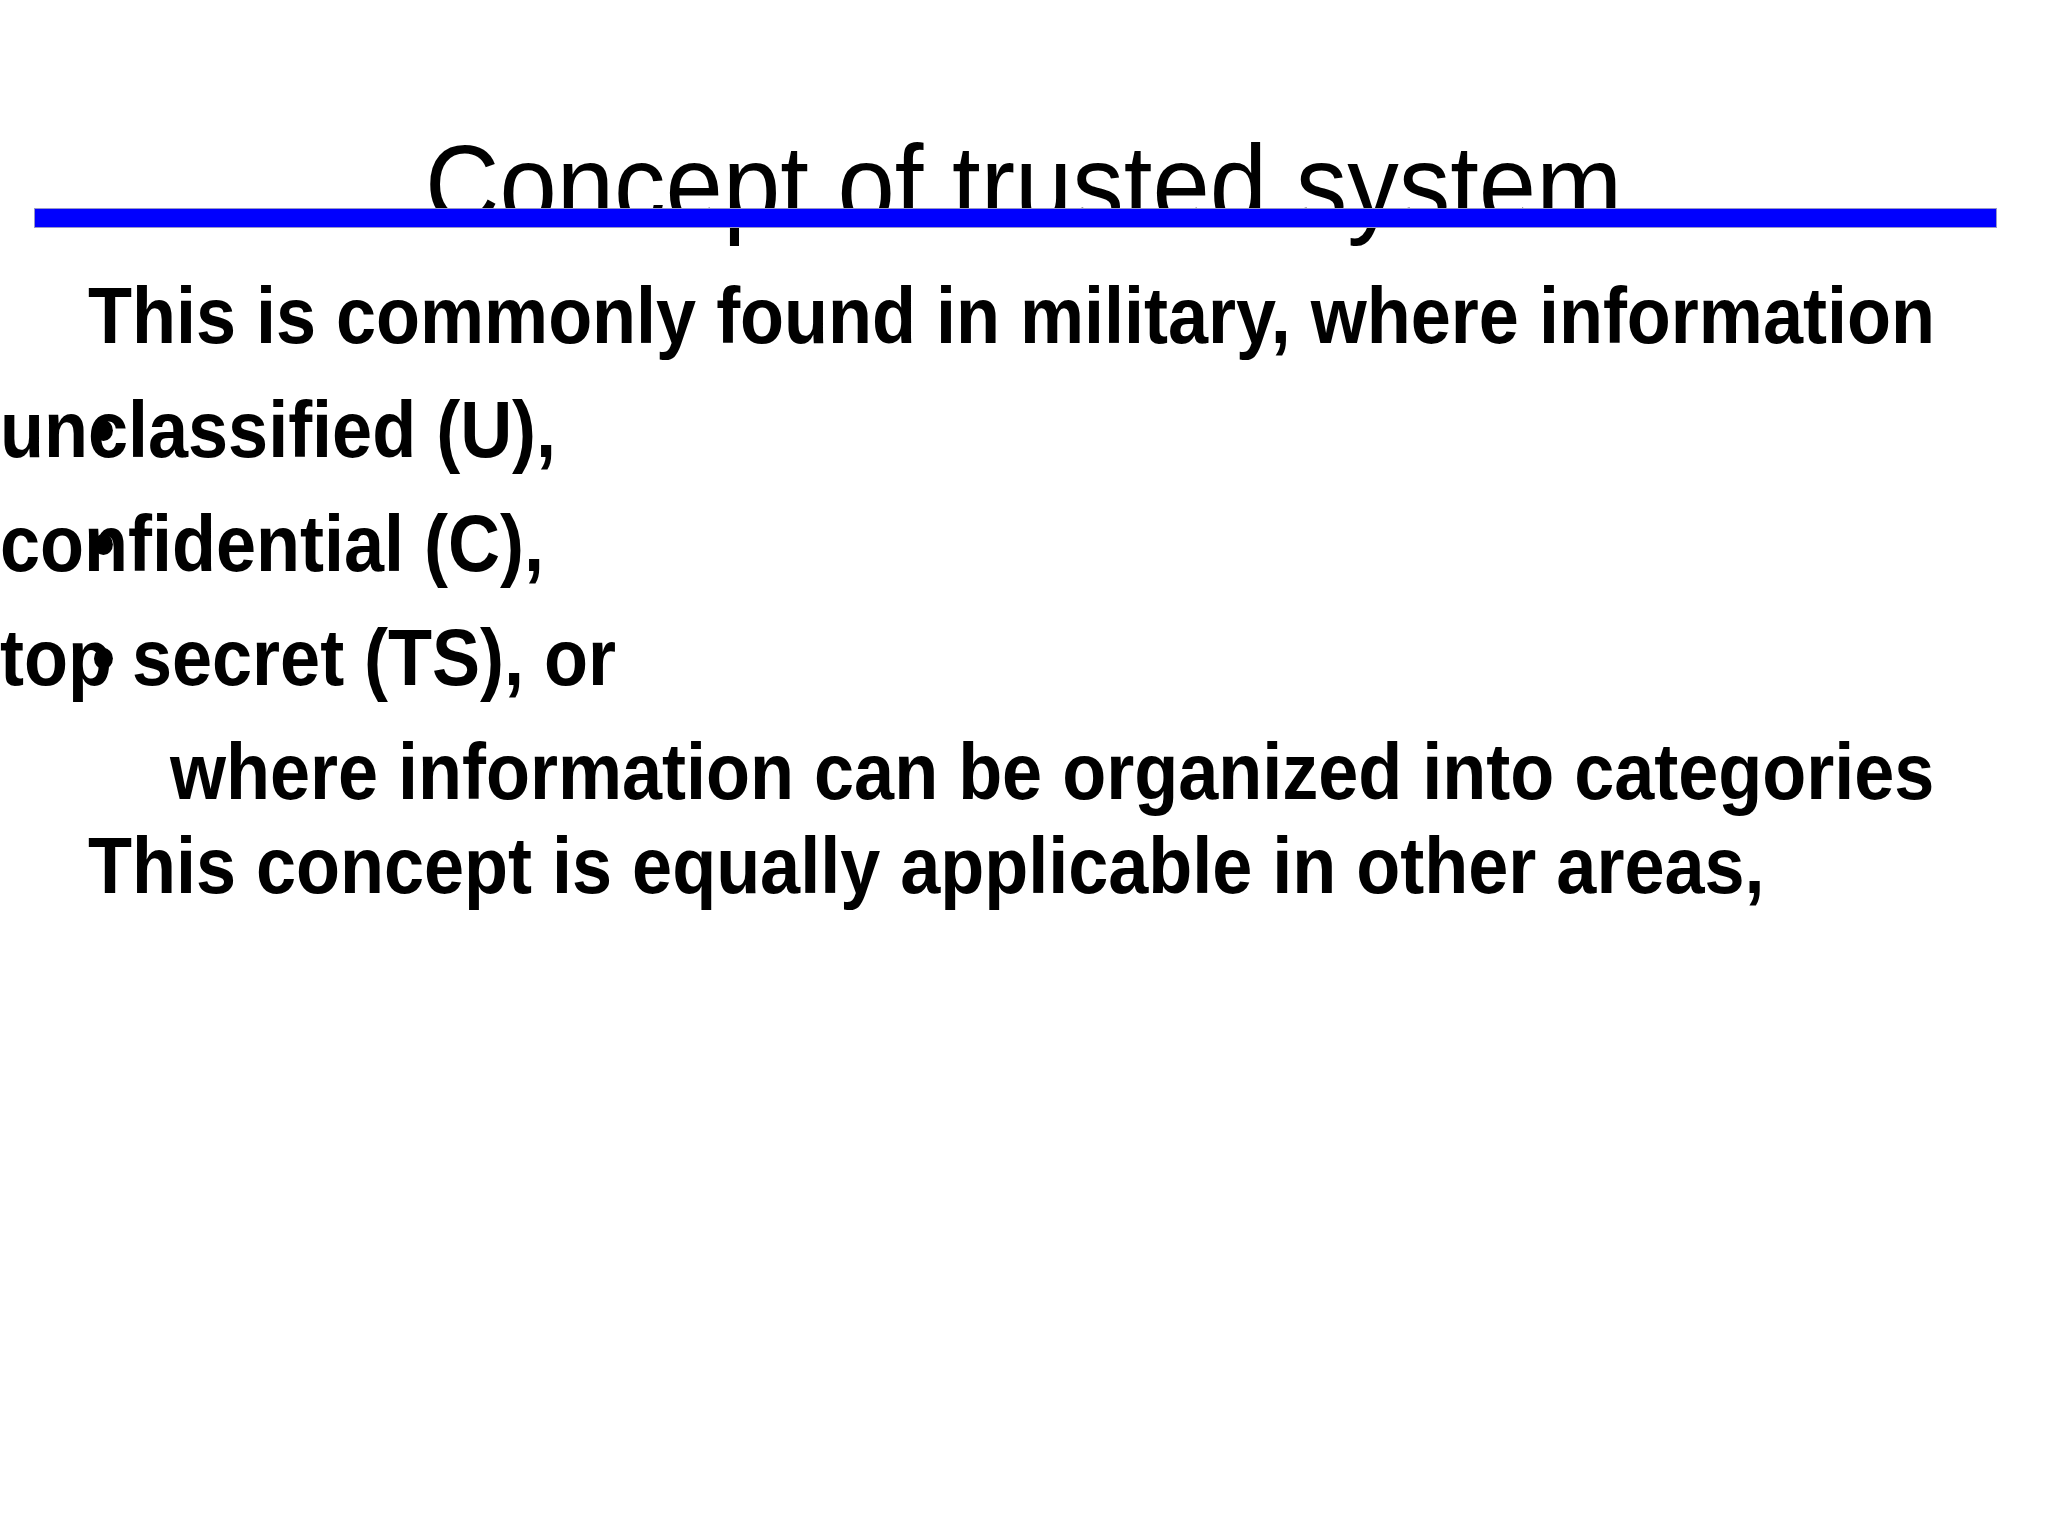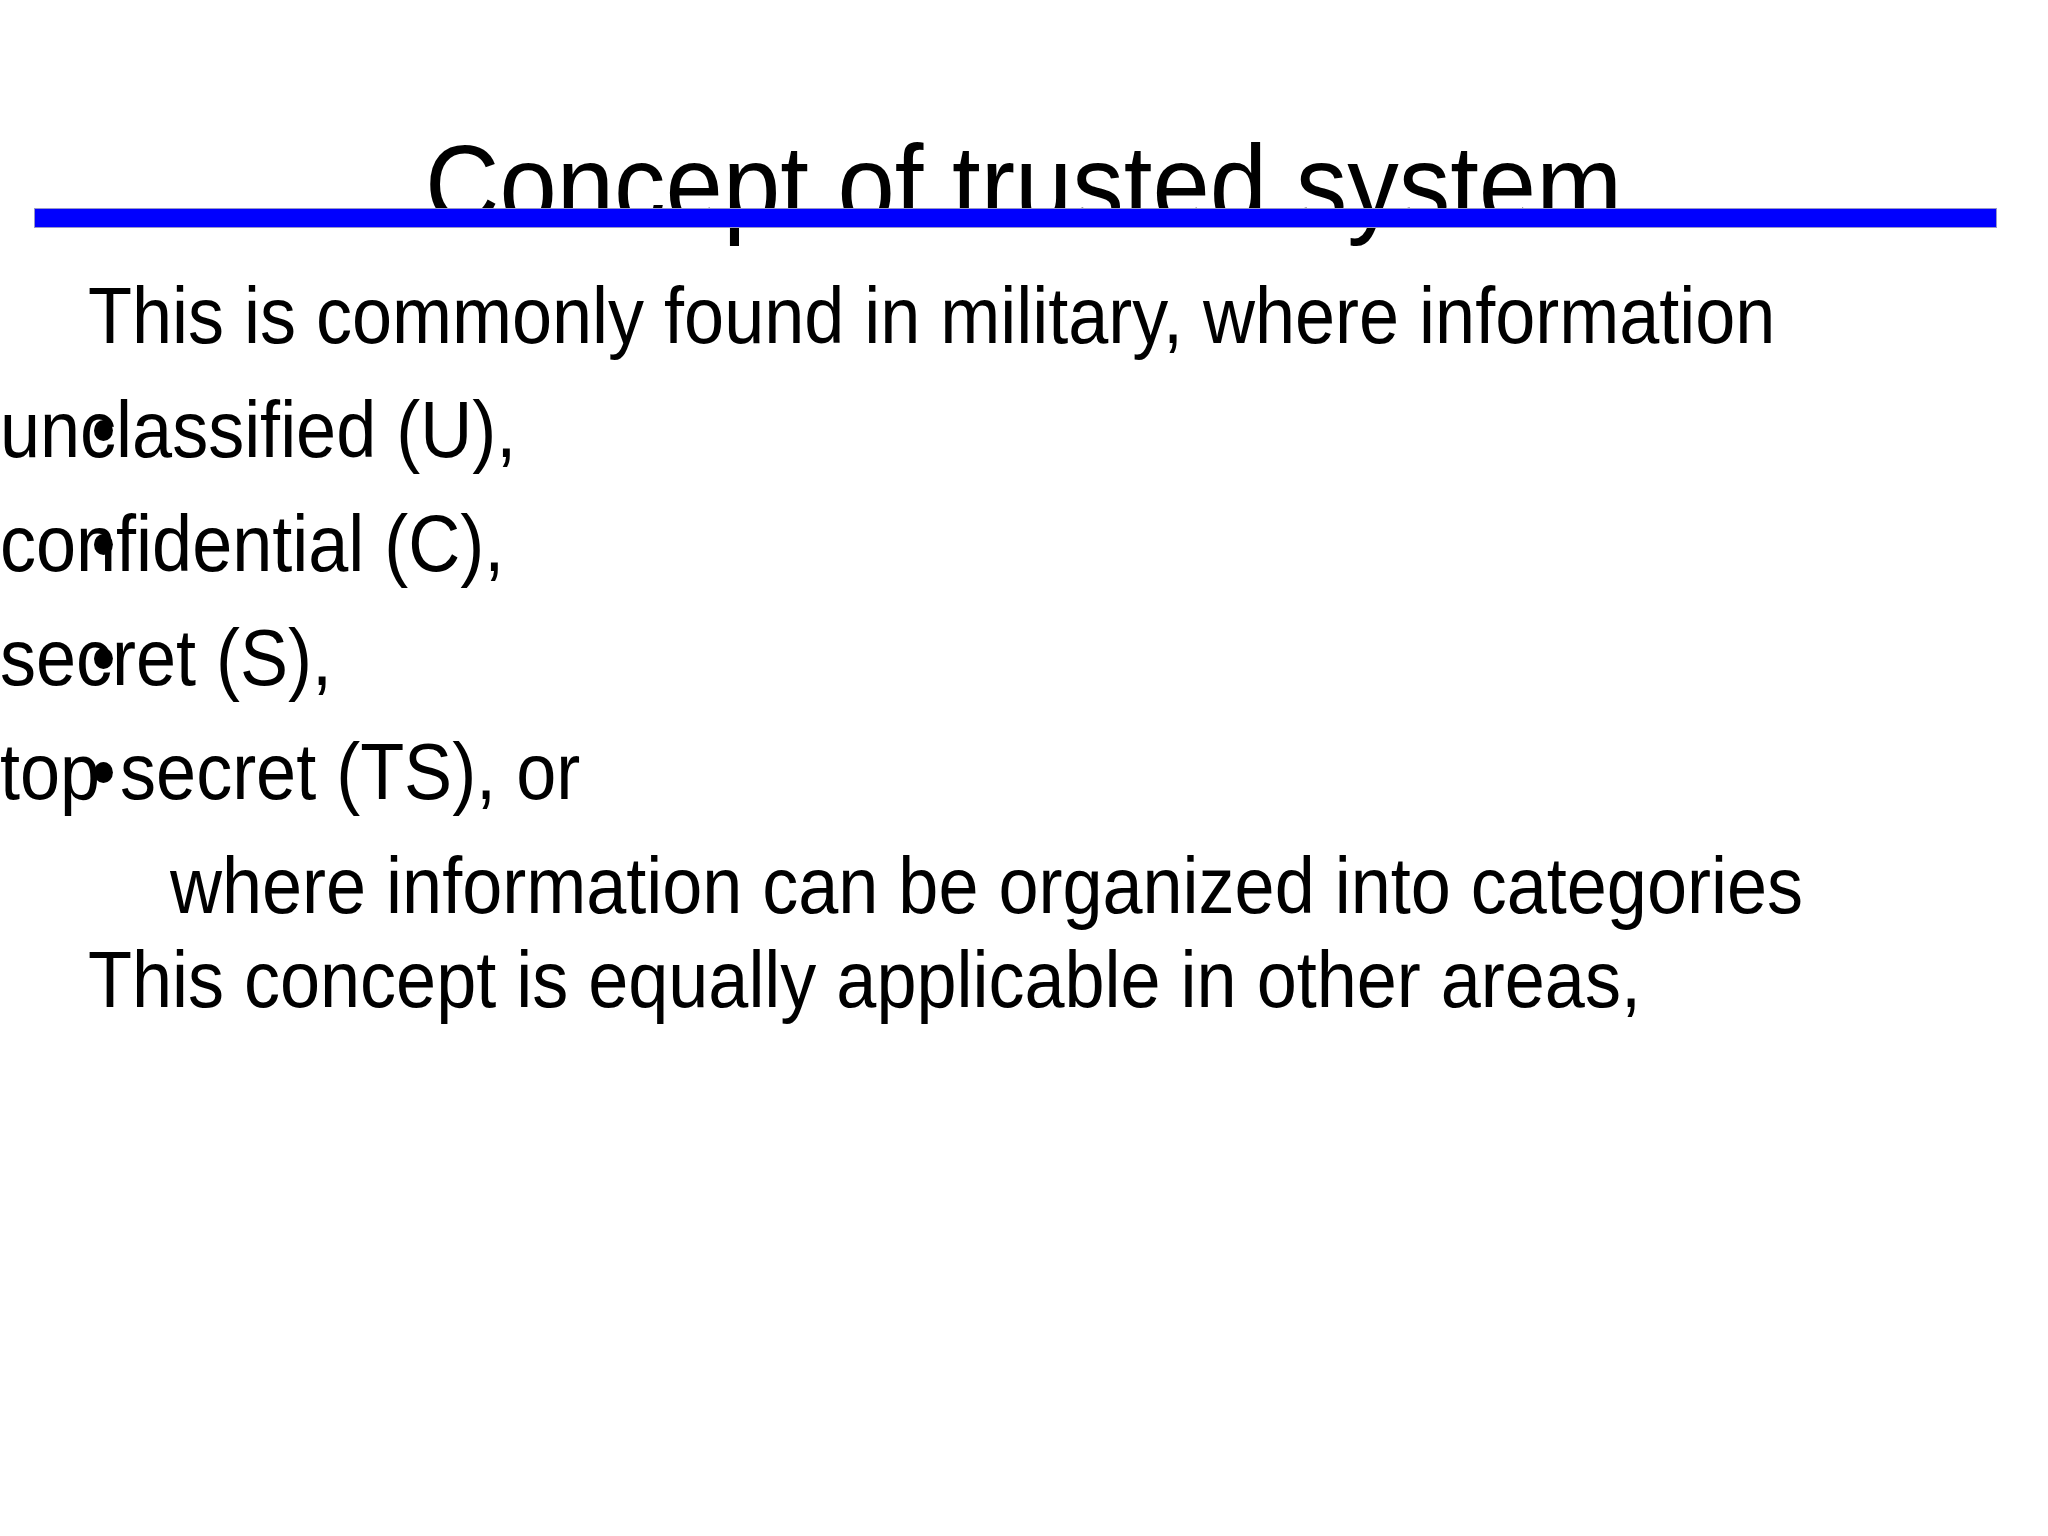--- a/index.html
+++ b/index.html
@@ -46,20 +46,21 @@
     position: absolute;
     top: 269px;
     left: 0;
     right: 0;
   }
   .line {
     margin: 0;
     font-size: 80px;
     line-height: 94px;
     white-space: nowrap;
+    font-weight: bold;
   }
   .line > span {
     display: inline-block;
     transform: scaleX(0.9);
     transform-origin: 0 50%;
   }
   .first-line  { margin-left: 88px; }
   .wrap-line   { margin-left: 170px; }
   .para-gap    { height: 20px; }
   ul.bullets {
@@ -111,24 +112,20 @@
       <li class="line">
         <span class="dot"></span>
         <span>unclassified (U),</span>
       </li>
       <li class="line">
         <span class="dot"></span>
         <span>confidential (C),</span>
       </li>
       <li class="line">
         <span class="dot"></span>
-        <span>secret (S),</span>
-      </li>
-      <li class="line">
-        <span class="dot"></span>
         <span>top secret (TS), or</span>
       </li>
     </ul>
 
     <p class="line wrap-line">
       <span>where information can be organized into categories</span>
     </p>
     <p class="line first-line">
       <span>This concept is equally applicable in other areas,</span>
     </p>

